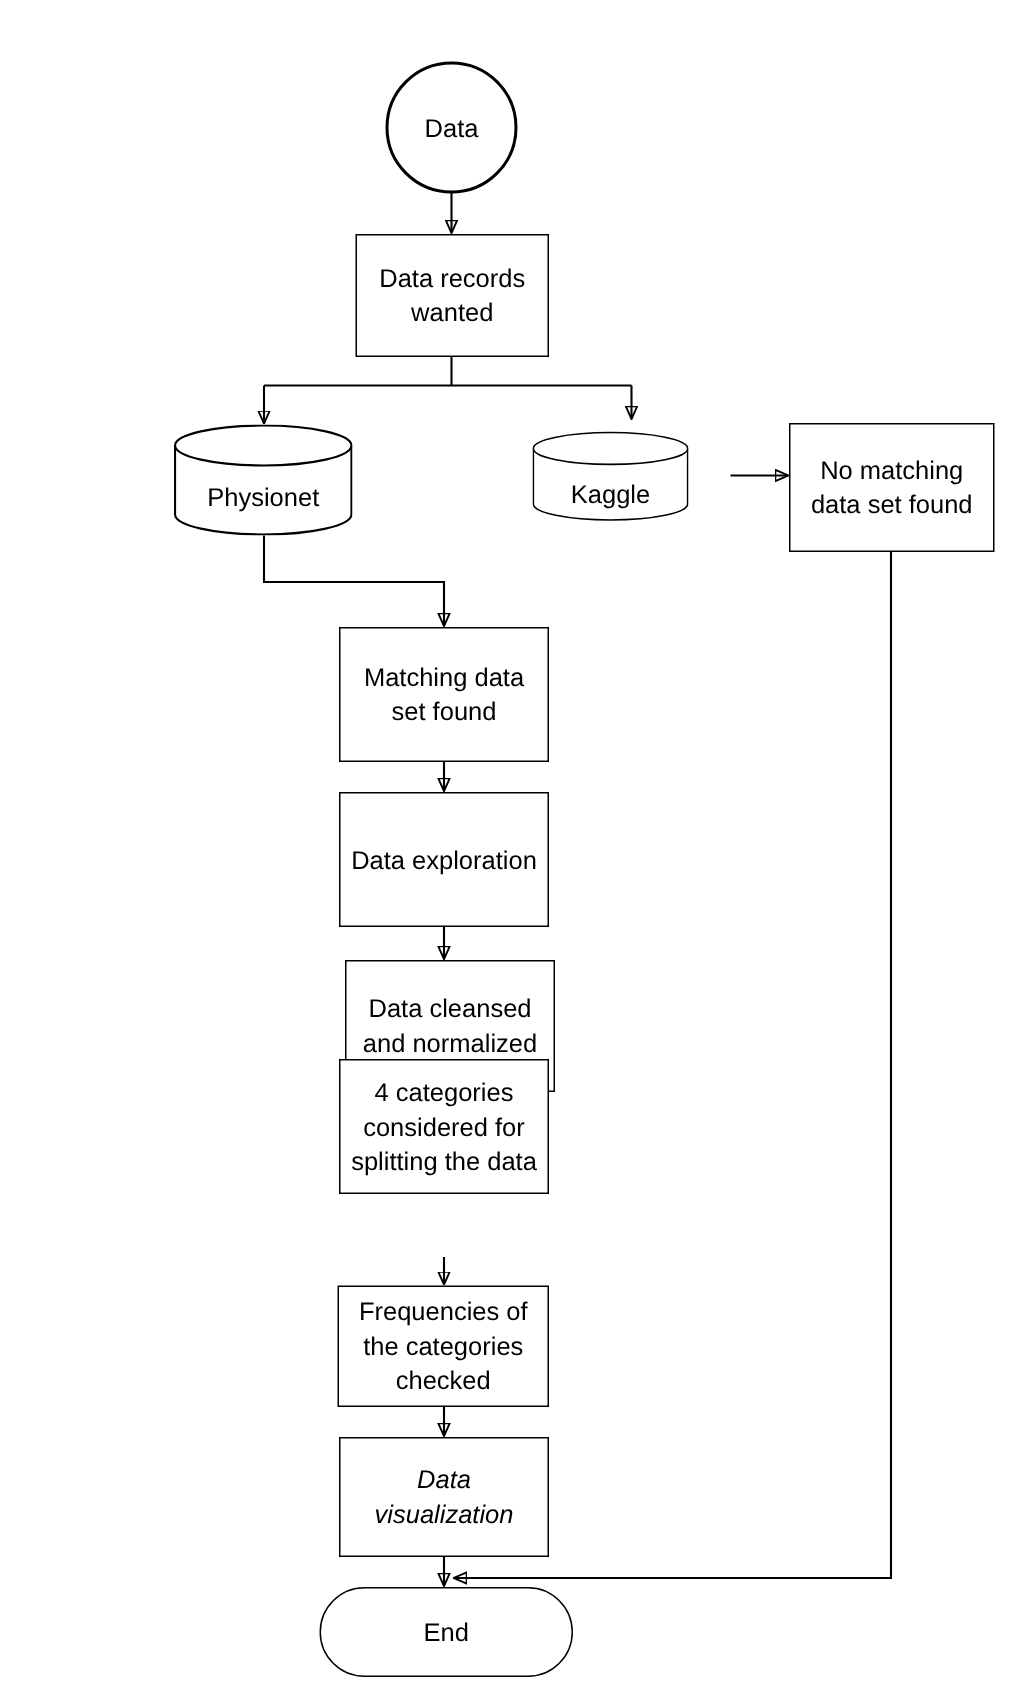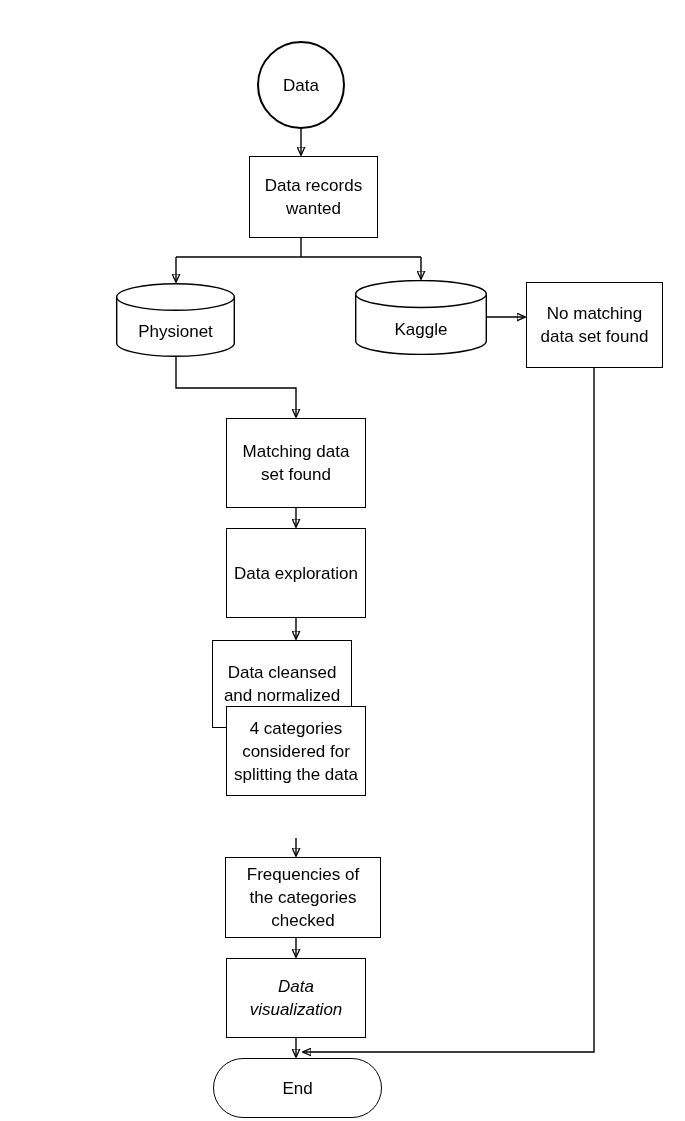--- a/index.html
+++ b/index.html
@@ -68,29 +68,29 @@
     right: 0;
     top: 26px;
     bottom: 3px;
     display: flex;
     align-items: center;
     justify-content: center;
     text-align: center;
   }
   
   .n-start        { left: 257px; top: 41px;  width: 88px;  height: 88px; }
-  .n-records      { left: 237px; top: 156px; width: 129px; height: 82px; margin-left: 12px; }
+  .n-records      { left: 237px; top: 156px; width: 129px; height: 82px; }
   .n-physionet    { left: 116px; top: 283px; width: 119px; height: 74px; }
-  .n-kaggle       { left: 355px; top: 280px; width: 132px; height: 75px; }
+  .n-kaggle       { left: 355px; top: 280px; width: 104px; height: 75px; }
   .n-nomatch      { left: 526px; top: 282px; width: 137px; height: 86px; }
   .n-matching     { left: 226px; top: 418px; width: 140px; height: 90px; }
   .n-explore      { left: 226px; top: 528px; width: 140px; height: 90px; }
-  .n-cleansed     { left: 212px; top: 640px; width: 140px; height: 88px; }
+  .n-cleansed     { left: 230px; top: 640px; width: 140px; height: 88px; }
   .n-categories   { left: 226px; top: 706px; width: 140px; height: 90px; text-align: center; }
-  .n-frequencies  { left: 225px; top: 857px; width: 156px; height: 81px; }
+  .n-frequencies  { left: 225px; top: 857px; width: 141px; height: 81px; }
   .n-visualization{ left: 226px; top: 958px; width: 140px; height: 80px; font-style: italic; }
   .n-end          { left: 213px; top: 1058px; width: 169px; height: 60px; }
 </style>
 </head>
 <body>
 
 <div class="canvas">
 
   <svg class="edges" viewBox="0 0 685 1121" xmlns="http://www.w3.org/2000/svg">
     <defs>

